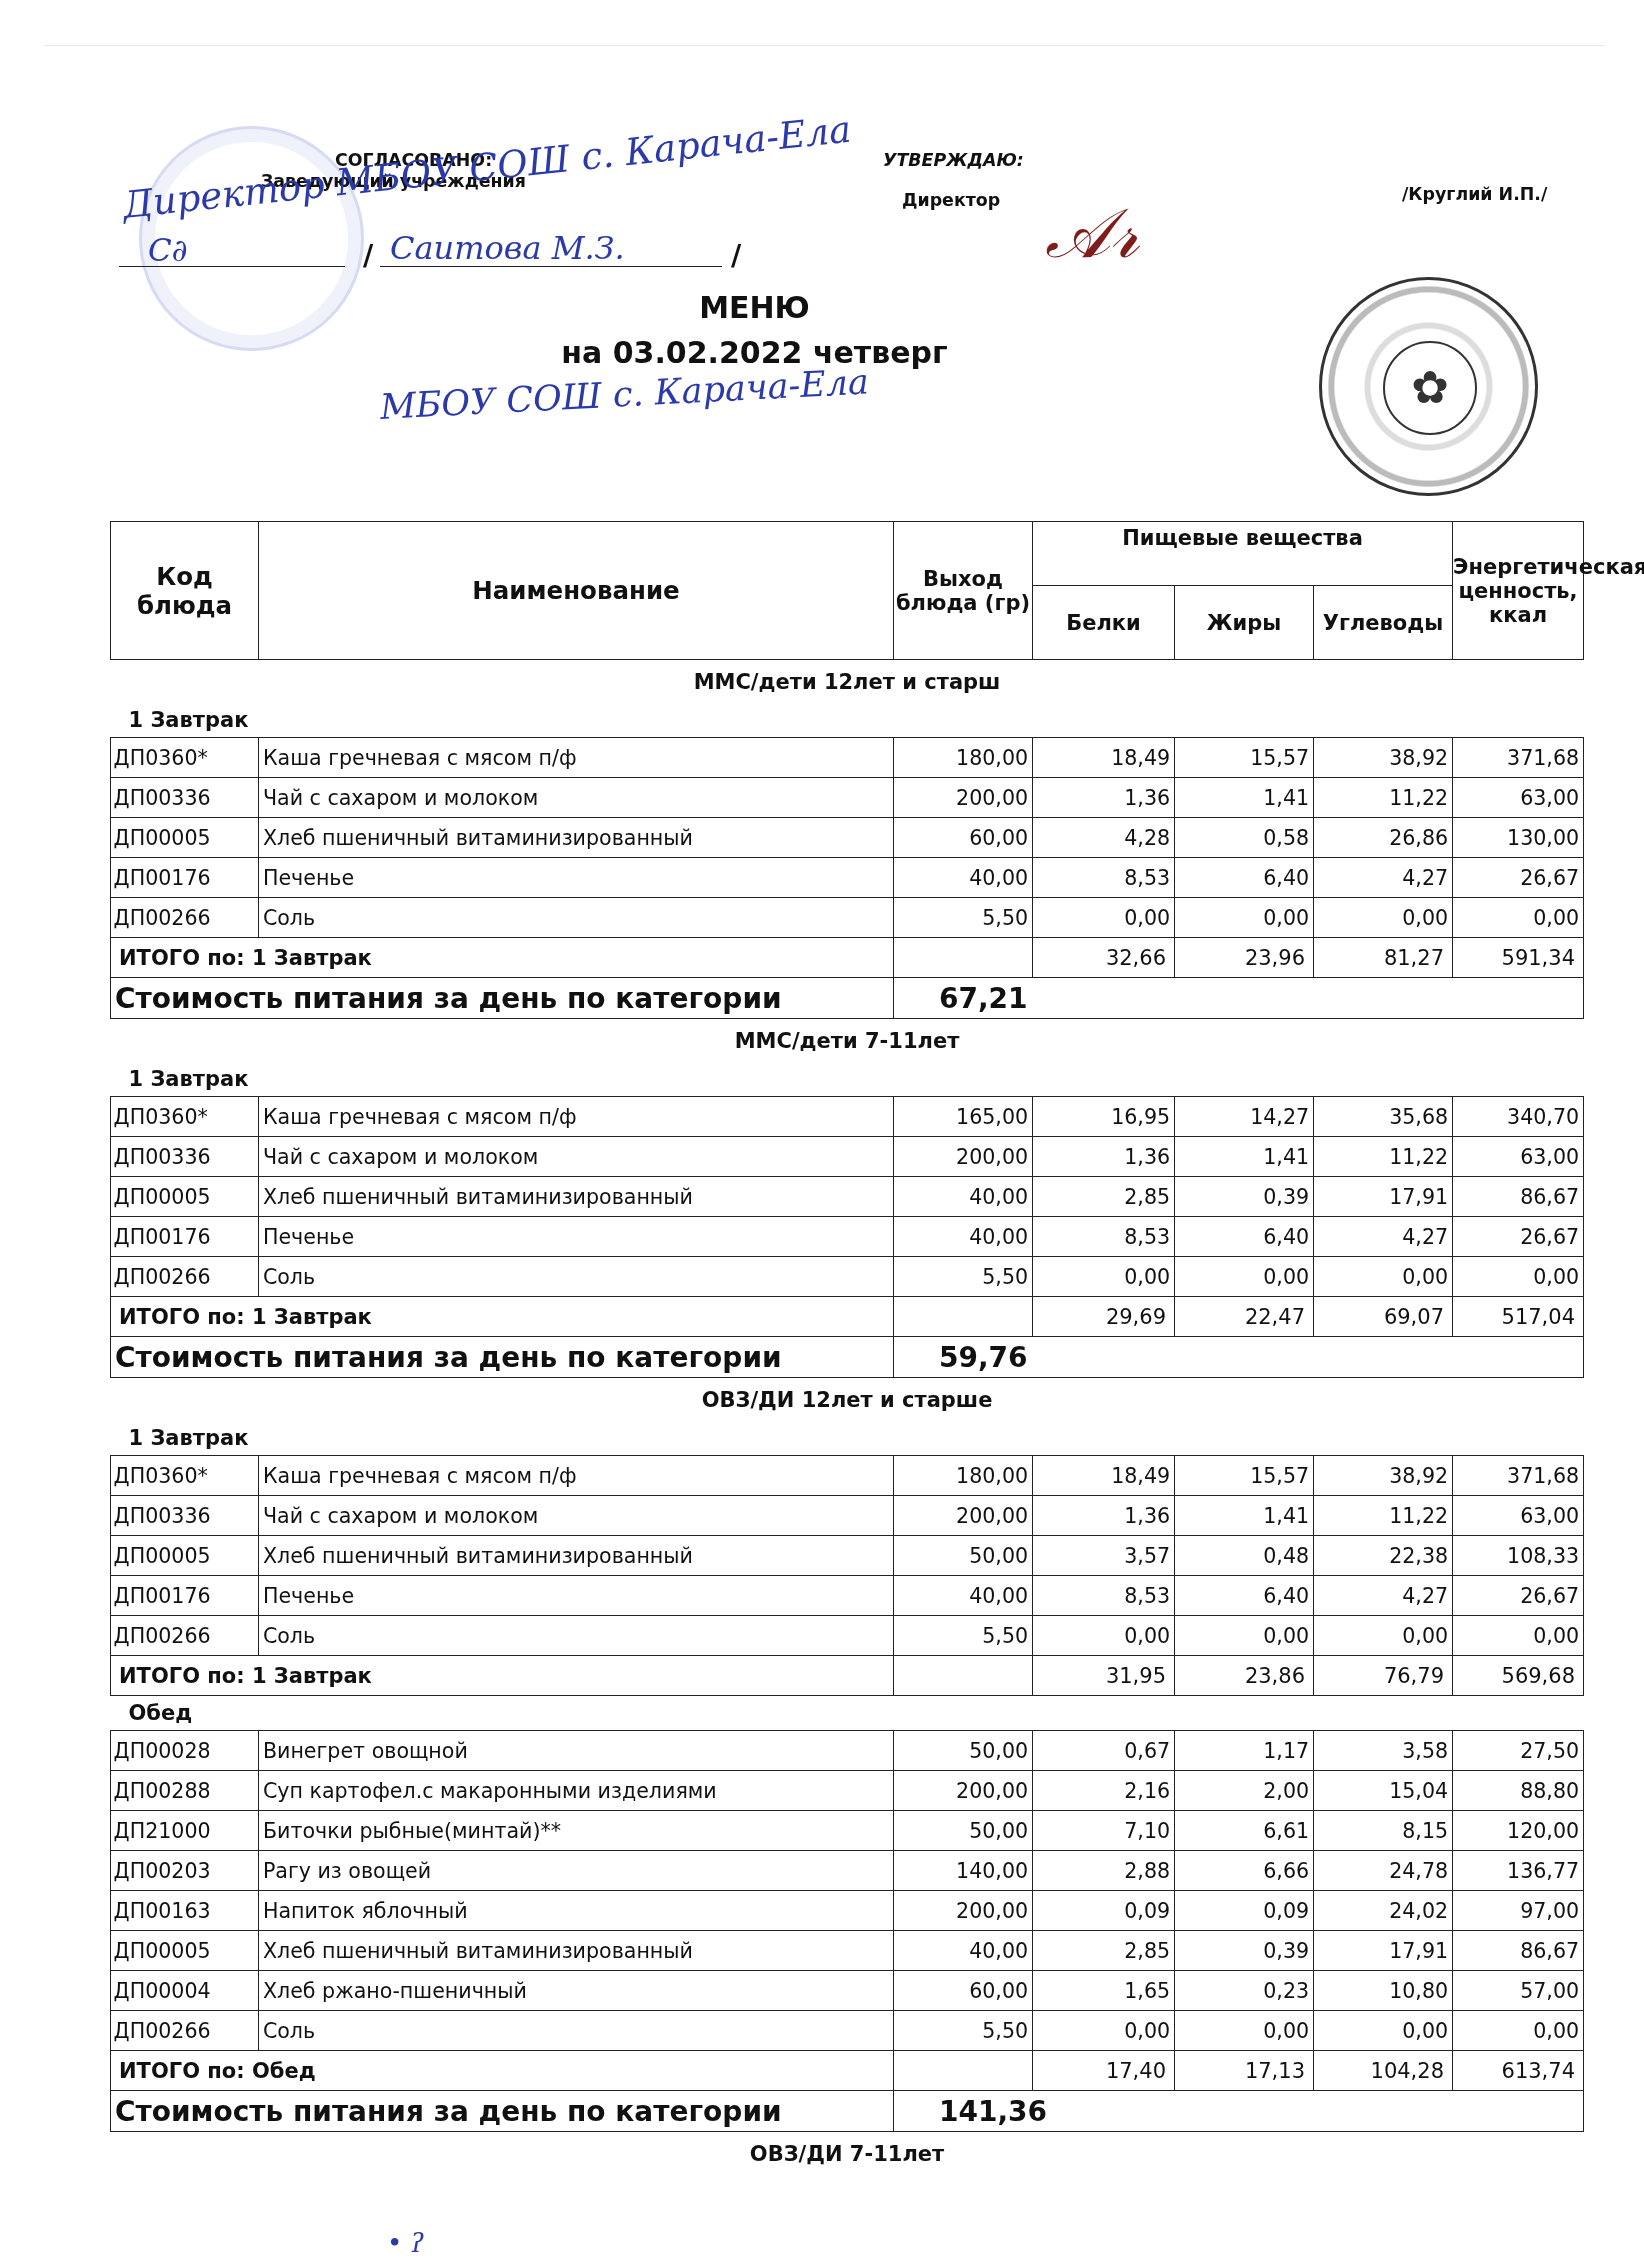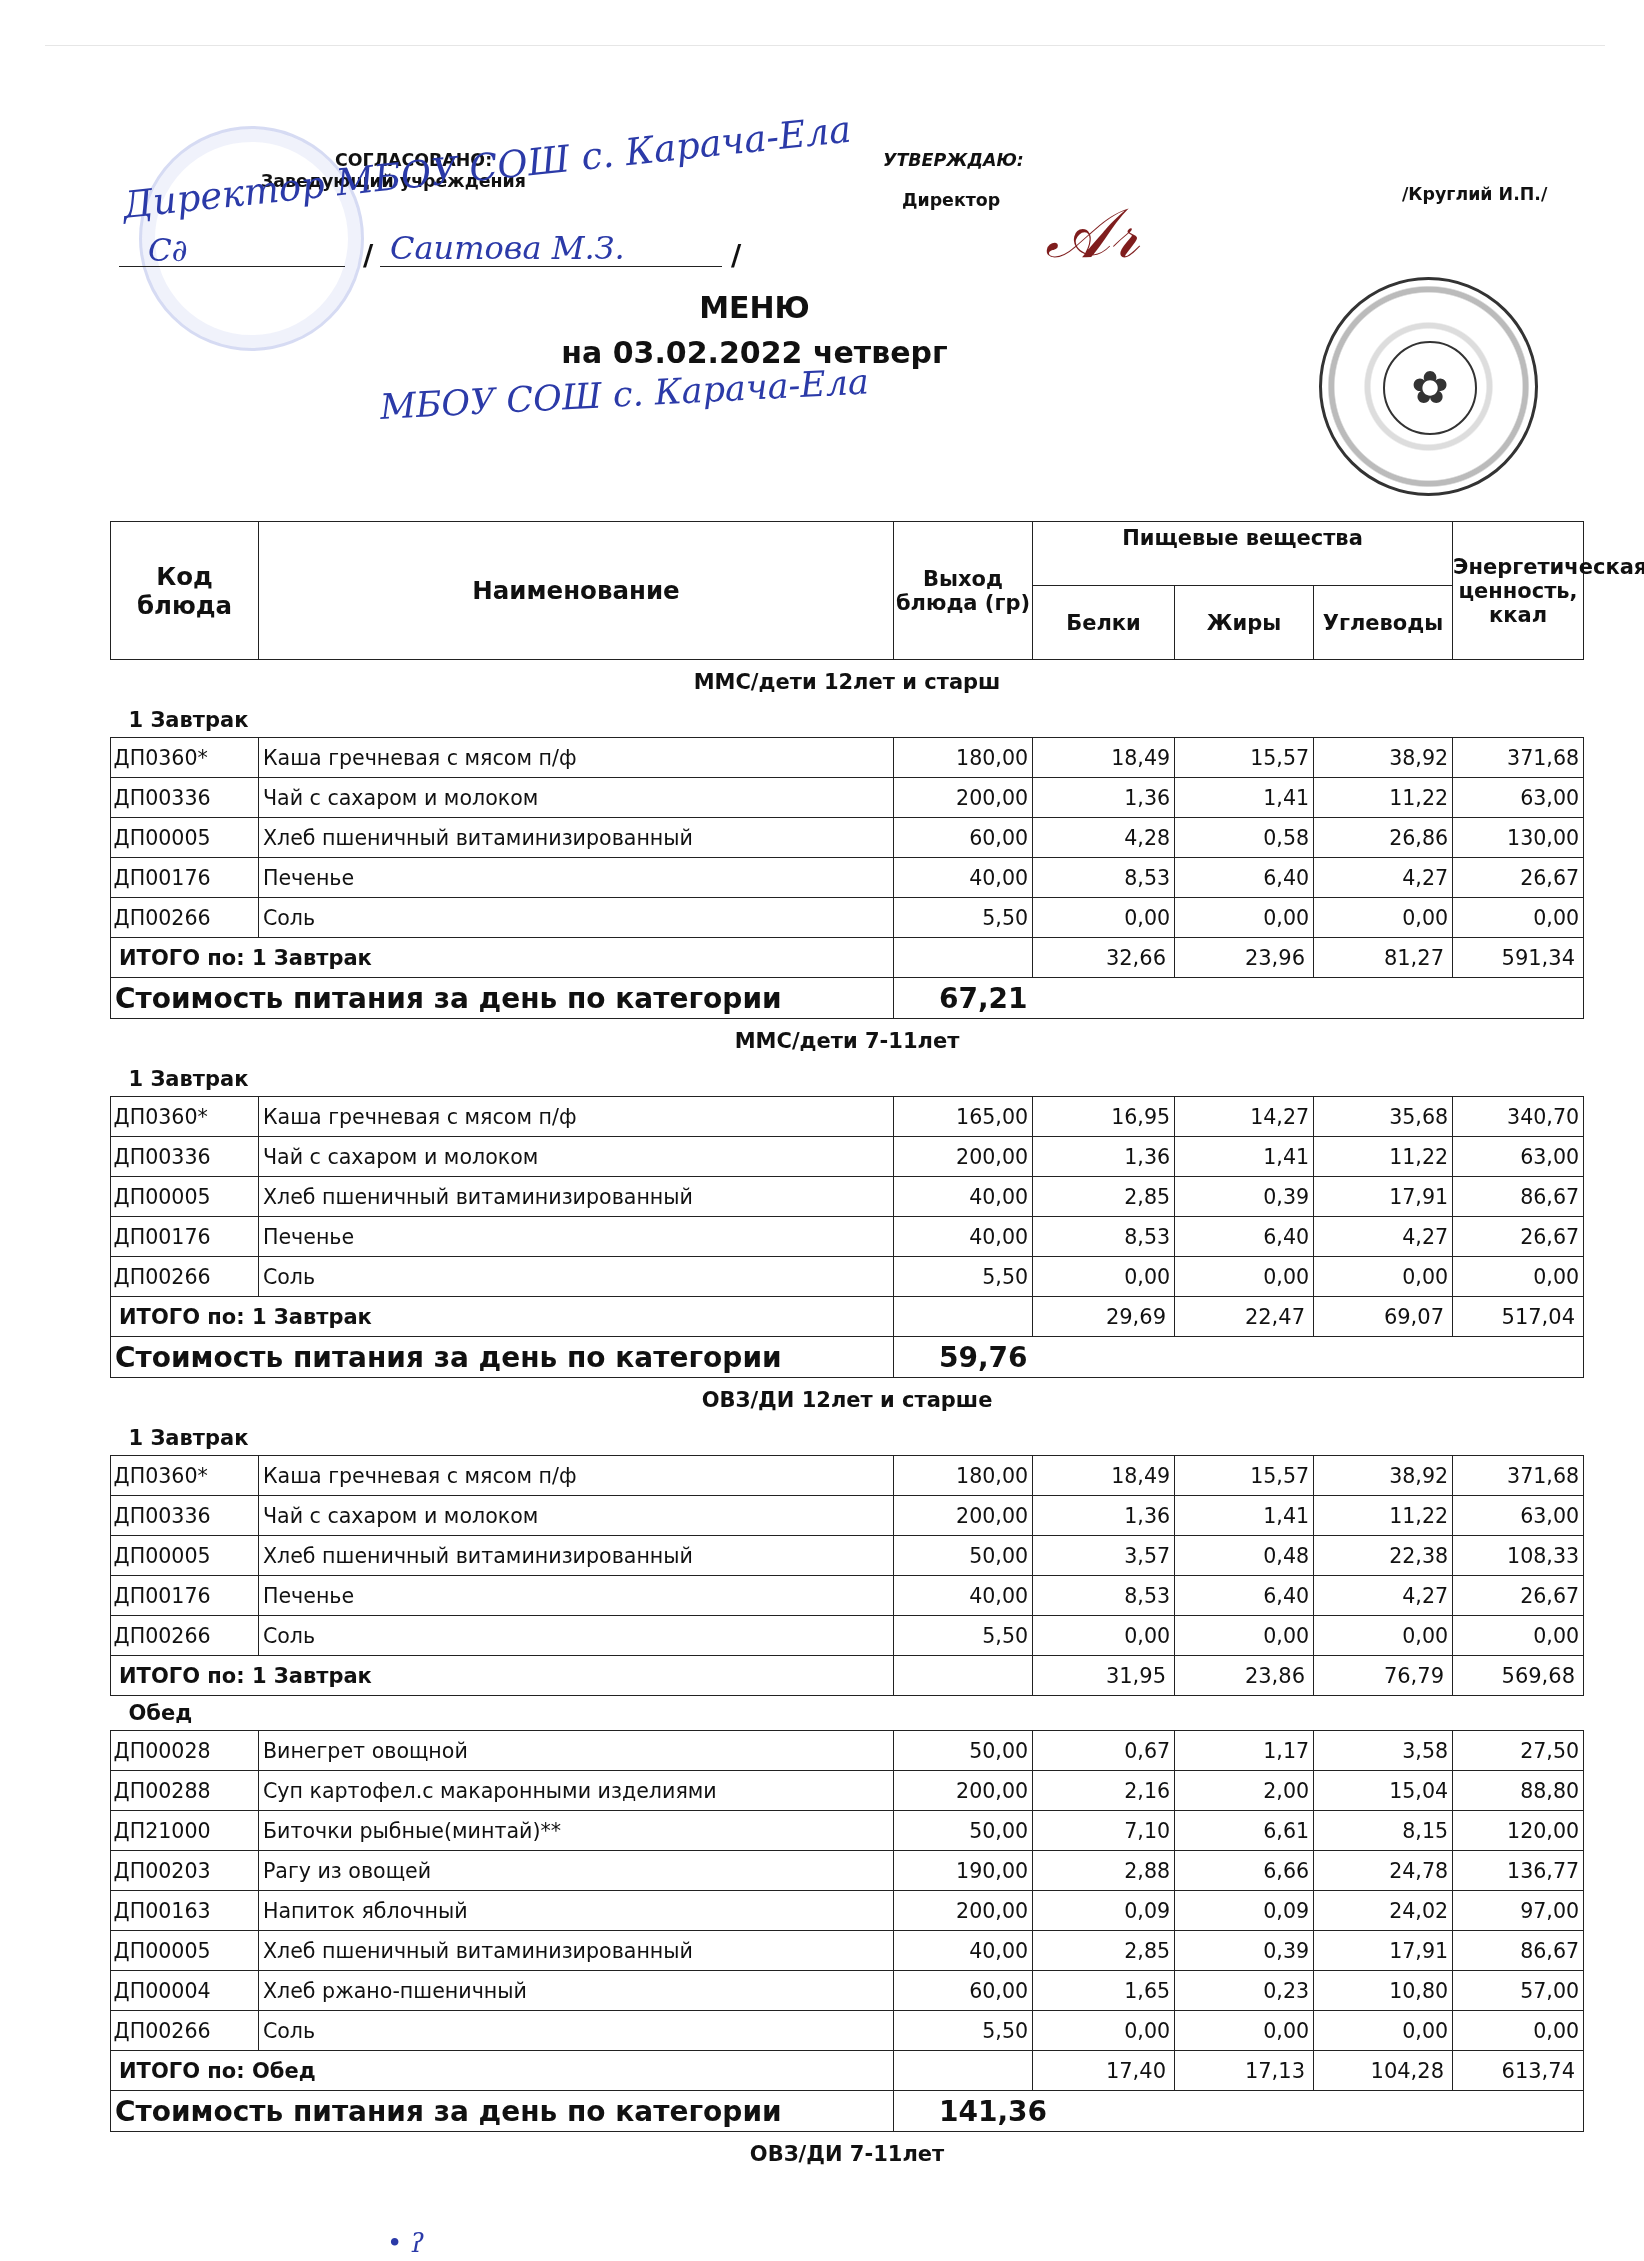--- a/index.html
+++ b/index.html
@@ -327,21 +327,21 @@
         <td>Биточки рыбные(минтай)**</td>
         <td class="num">50,00</td>
         <td class="num">7,10</td>
         <td class="num">6,61</td>
         <td class="num">8,15</td>
         <td class="num">120,00</td>
       </tr>
       <tr class="item">
         <td class="code">ДП00203</td>
         <td>Рагу из овощей</td>
-        <td class="num">190,00</td>
+        <td class="num">140,00</td>
         <td class="num">2,88</td>
         <td class="num">6,66</td>
         <td class="num">24,78</td>
         <td class="num">136,77</td>
       </tr>
       <tr class="item">
         <td class="code">ДП00163</td>
         <td>Напиток яблочный</td>
         <td class="num">200,00</td>
         <td class="num">0,09</td>

